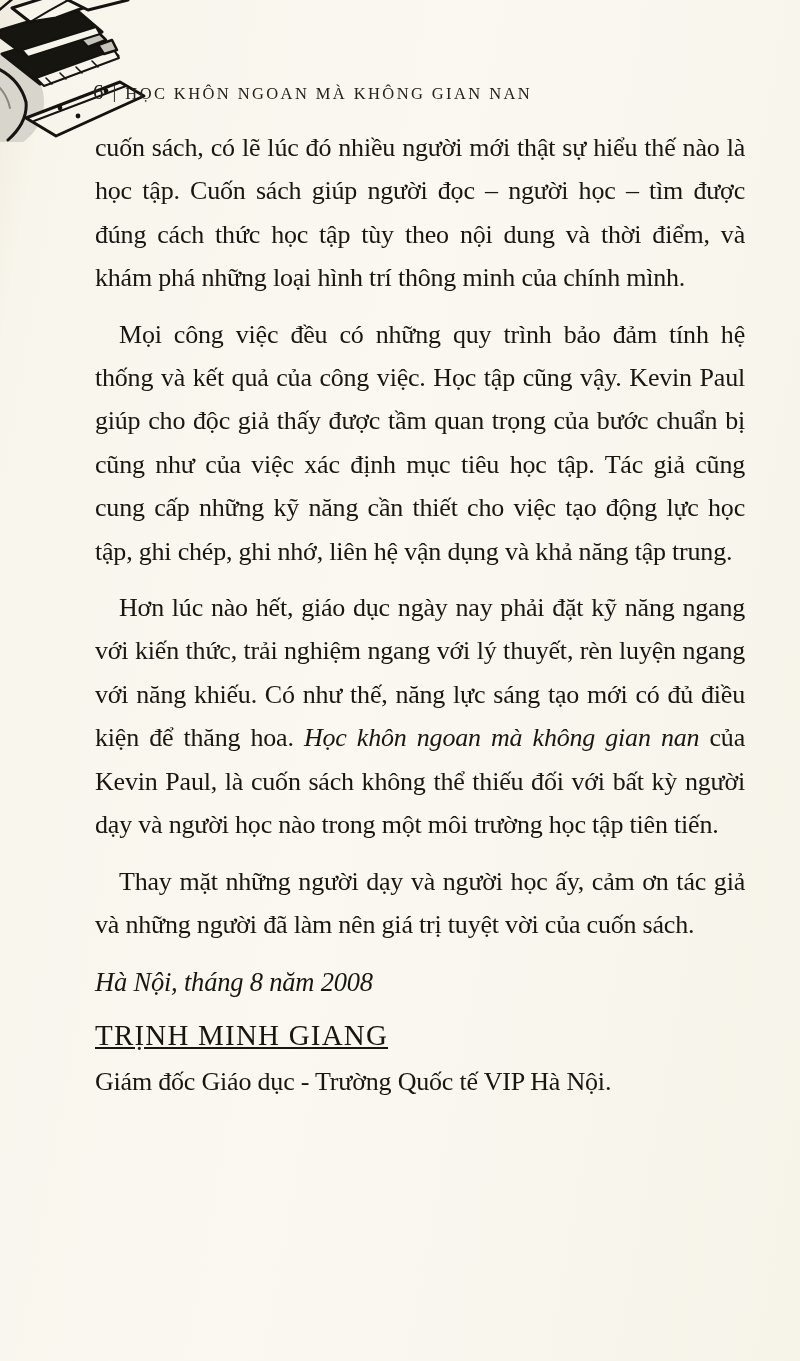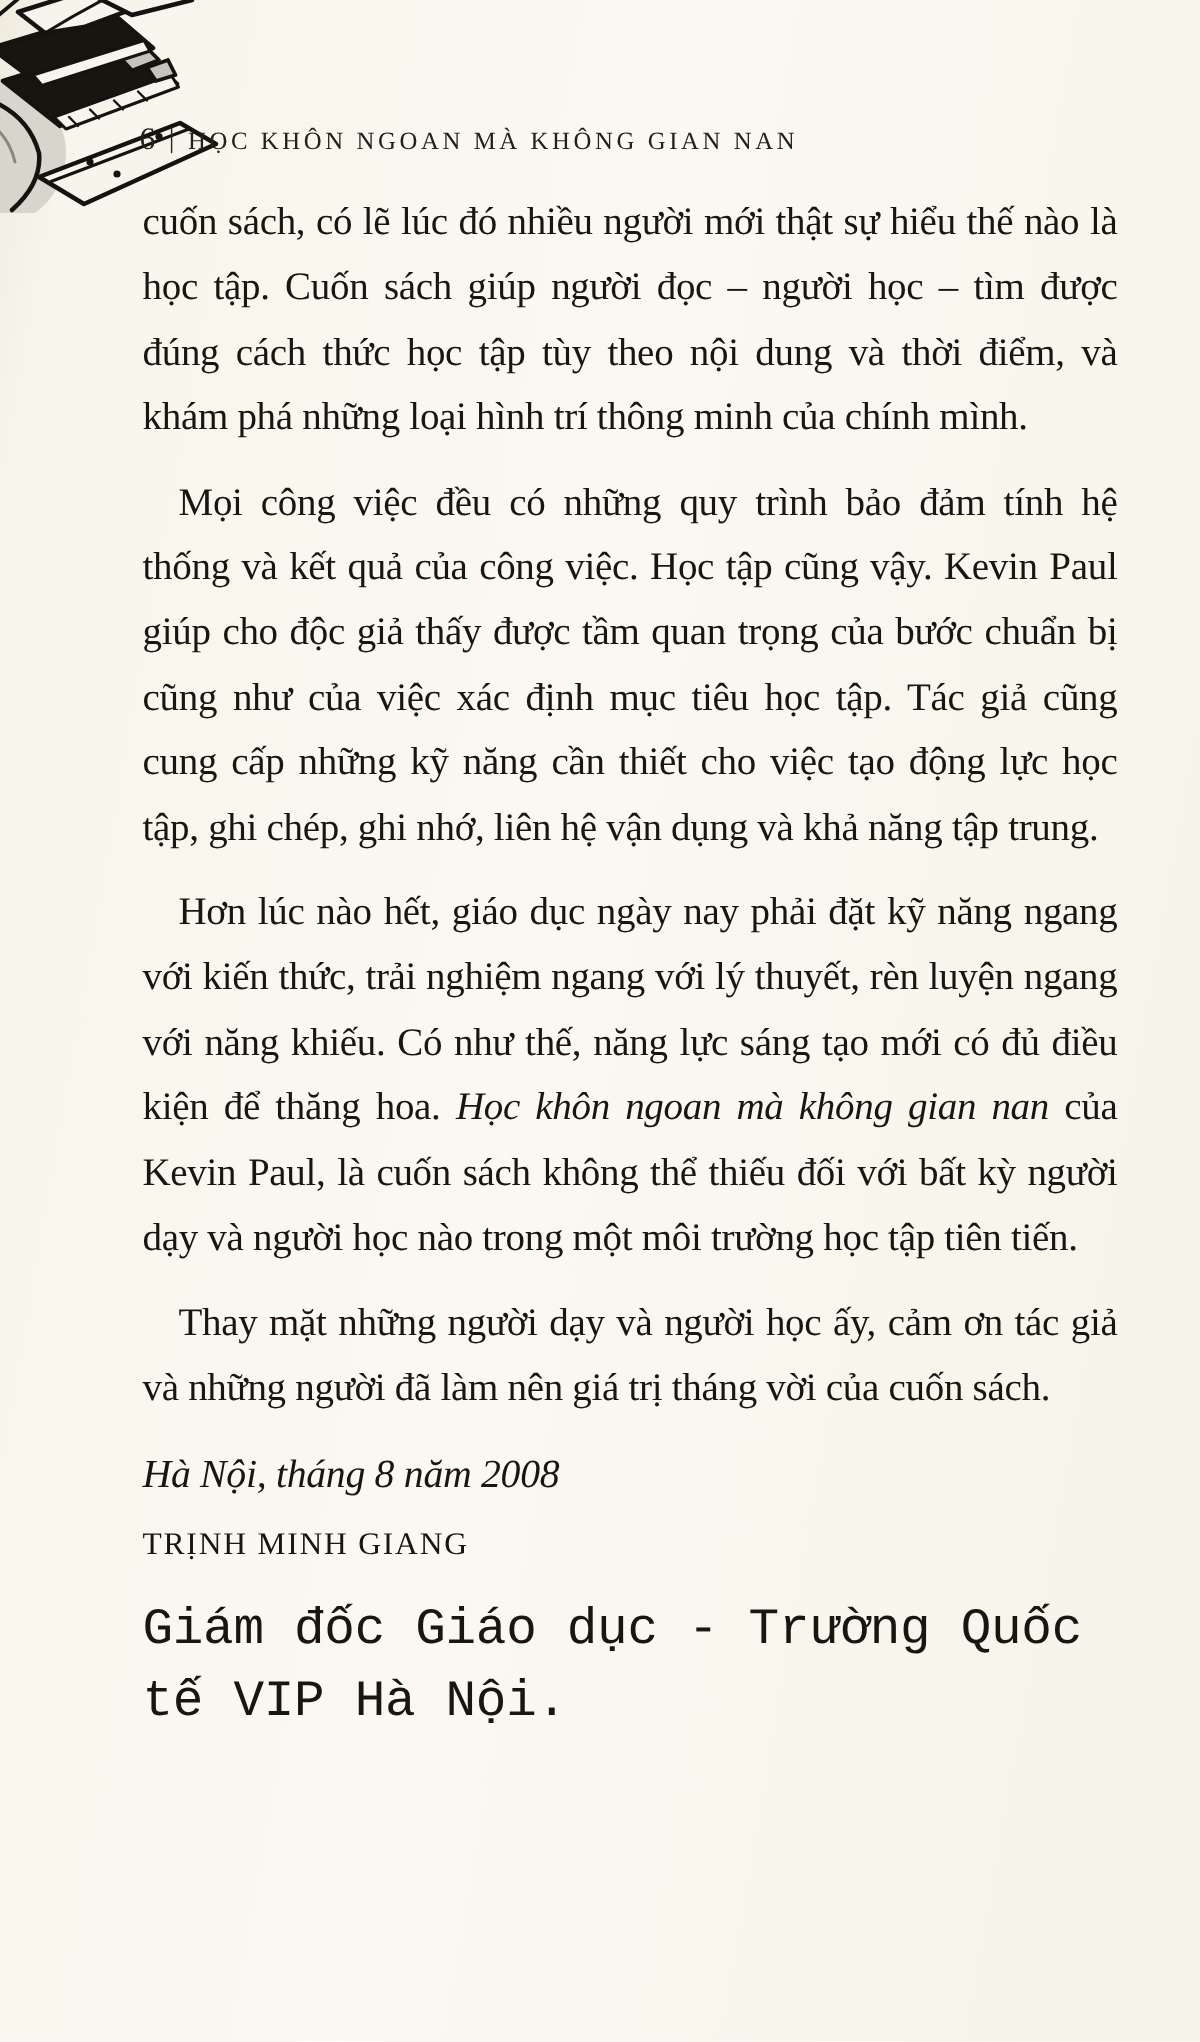--- a/index.html
+++ b/index.html
@@ -28,22 +28,22 @@
   .text-block{
     position:absolute;top:126px;left:95px;width:652px;
     font-size:26px;line-height:43.4px;letter-spacing:-0.2px;
     text-align:justify;text-justify:inter-word;
   }
   .text-block p{margin:0 2px 13px 0;text-indent:24px;}
   .text-block p.no-indent{text-indent:0;}
   .italic{font-style:italic;}
   .signature{margin-top:17px;text-align:left;}
   .sig-date{font-style:italic;font-size:26.5px;line-height:1.45;margin-bottom:13px;}
-  .sig-name{font-size:21px;letter-spacing:1.2px;line-height:1.4;margin-bottom:20px;}
-  .sig-title{font-size:34px;line-height:1.4;font-family:Liberation Mono, monospace;}
+  .sig-name{font-size:29px;letter-spacing:1.2px;line-height:1.4;margin-bottom:9px;text-decoration:underline;}
+  .sig-title{font-size:26px;line-height:1.4;}
 </style>
 </head>
 <body>
 
 <svg class="illustration" viewBox="0 0 164 152" xmlns="http://www.w3.org/2000/svg" aria-hidden="true">
   <g stroke-linejoin="round" stroke-linecap="round">
 
     <ellipse cx="6" cy="112" rx="52" ry="50" fill="#d8d5cd"></ellipse>
     <path d="M-20,70 Q30,76 40,112 Q42,132 22,150" fill="none" stroke="#14130f" stroke-width="3"></path>
     <path d="M-10,84 Q18,92 24,118" fill="none" stroke="#8a877f" stroke-width="2"></path>
@@ -77,20 +77,20 @@
   <span class="running-title">HỌC KHÔN NGOAN MÀ KHÔNG GIAN NAN</span>
 </div>
 
 <main class="text-block">
   <p class="no-indent"><span>cuốn sách, có lẽ lúc đó nhiều người mới thật sự hiểu thế nào là học tập. Cuốn sách giúp người đọc – người học – tìm được đúng cách thức học tập tùy theo nội dung và thời điểm, và khám phá những loại hình trí thông minh của chính mình.</span></p>
 
   <p><span>Mọi công việc đều có những quy trình bảo đảm tính hệ thống và kết quả của công việc. Học tập cũng vậy. Kevin Paul giúp cho độc giả thấy được tầm quan trọng của bước chuẩn bị cũng như của việc xác định mục tiêu học tập. Tác giả cũng cung cấp những kỹ năng cần thiết cho việc tạo động lực học tập, ghi chép, ghi nhớ, liên hệ vận dụng và khả năng tập trung.</span></p>
 
   <p><span>Hơn lúc nào hết, giáo dục ngày nay phải đặt kỹ năng ngang với kiến thức, trải nghiệm ngang với lý thuyết, rèn luyện ngang với năng khiếu. Có như thế, năng lực sáng tạo mới có đủ điều kiện để thăng hoa. </span><span class="italic">Học khôn ngoan mà không gian nan</span><span> của Kevin Paul, là cuốn sách không thể thiếu đối với bất kỳ người dạy và người học nào trong một môi trường học tập tiên tiến.</span></p>
 
-  <p><span>Thay mặt những người dạy và người học ấy, cảm ơn tác giả và những người đã làm nên giá trị tháng vời của cuốn sách.</span></p>
+  <p><span>Thay mặt những người dạy và người học ấy, cảm ơn tác giả và những người đã làm nên giá trị tuyệt vời của cuốn sách.</span></p>
 
   <div class="signature">
     <div class="sig-date">Hà Nội, tháng 8 năm 2008</div>
     <div class="sig-name">TRỊNH MINH GIANG</div>
     <div class="sig-title">Giám đốc Giáo dục - Trường Quốc tế VIP Hà Nội.</div>
   </div>
 </main>
 
 </body></html>

